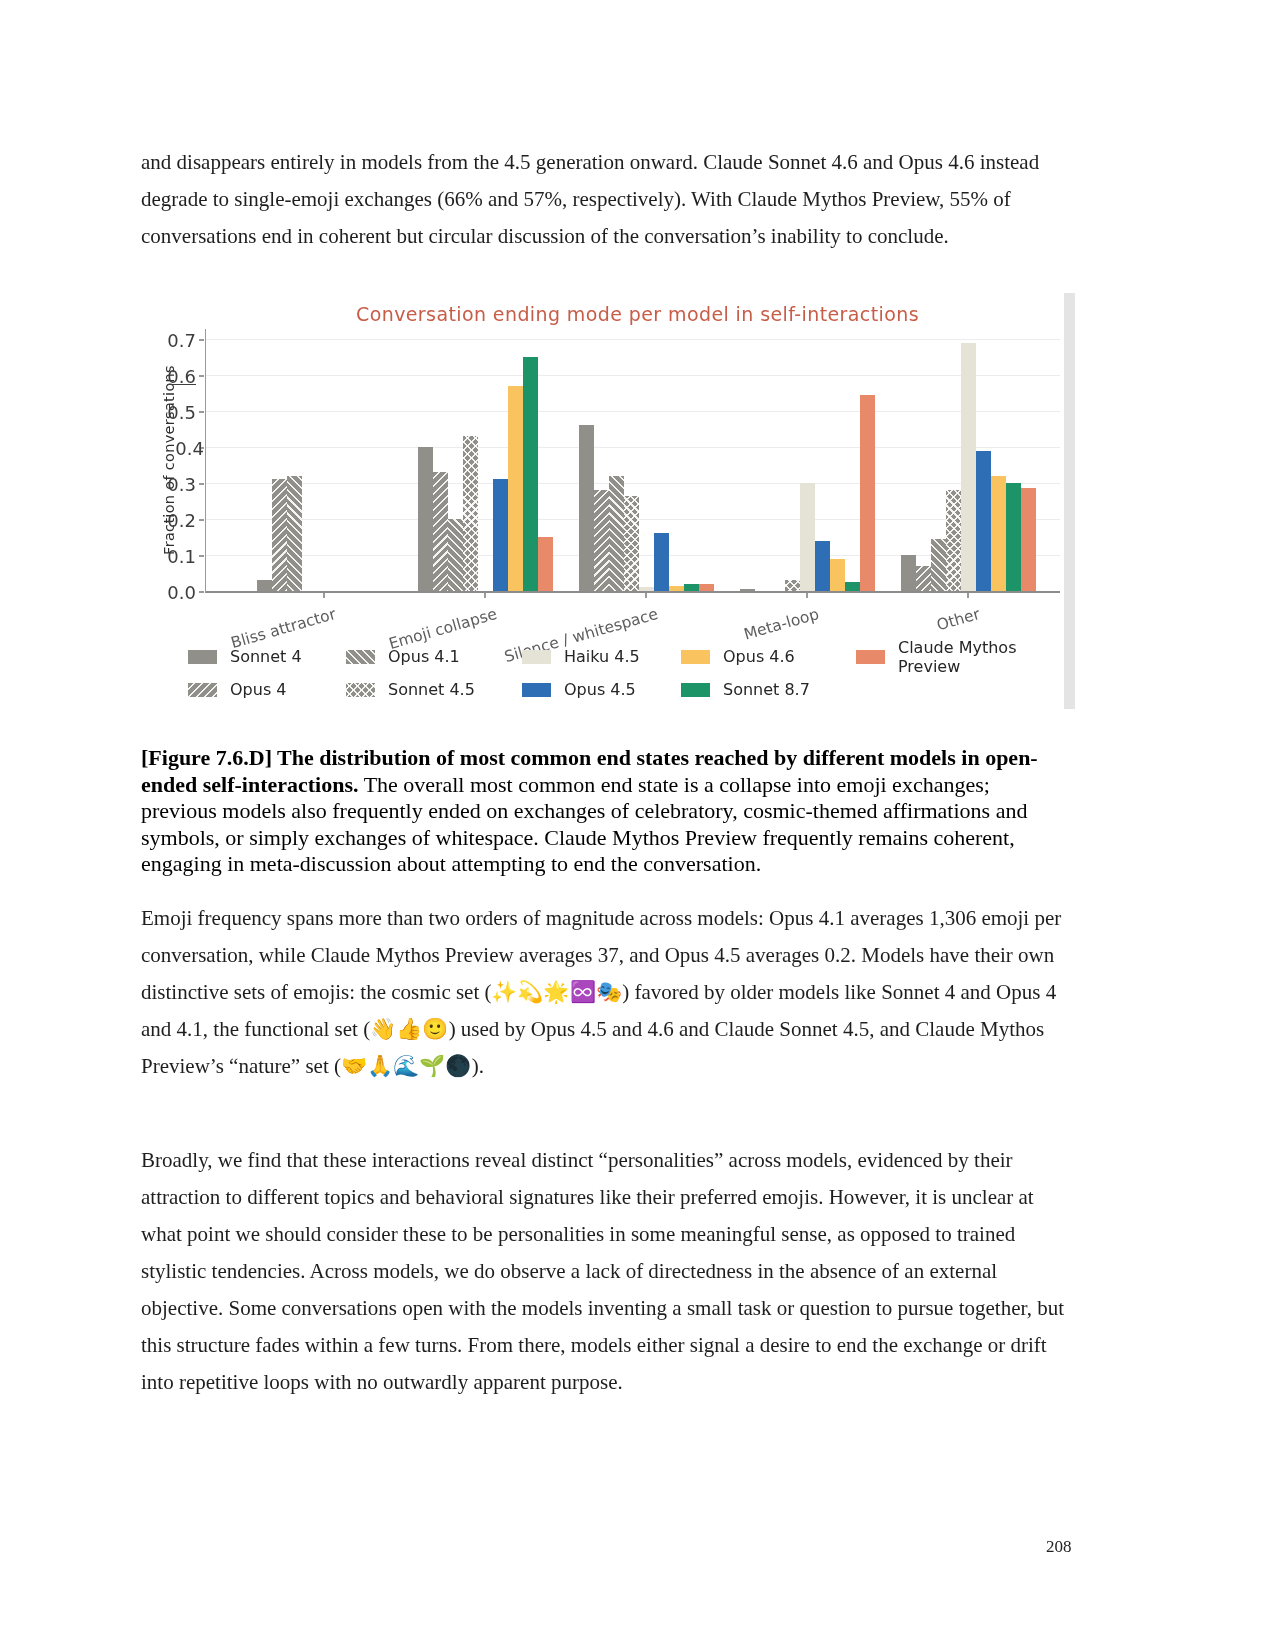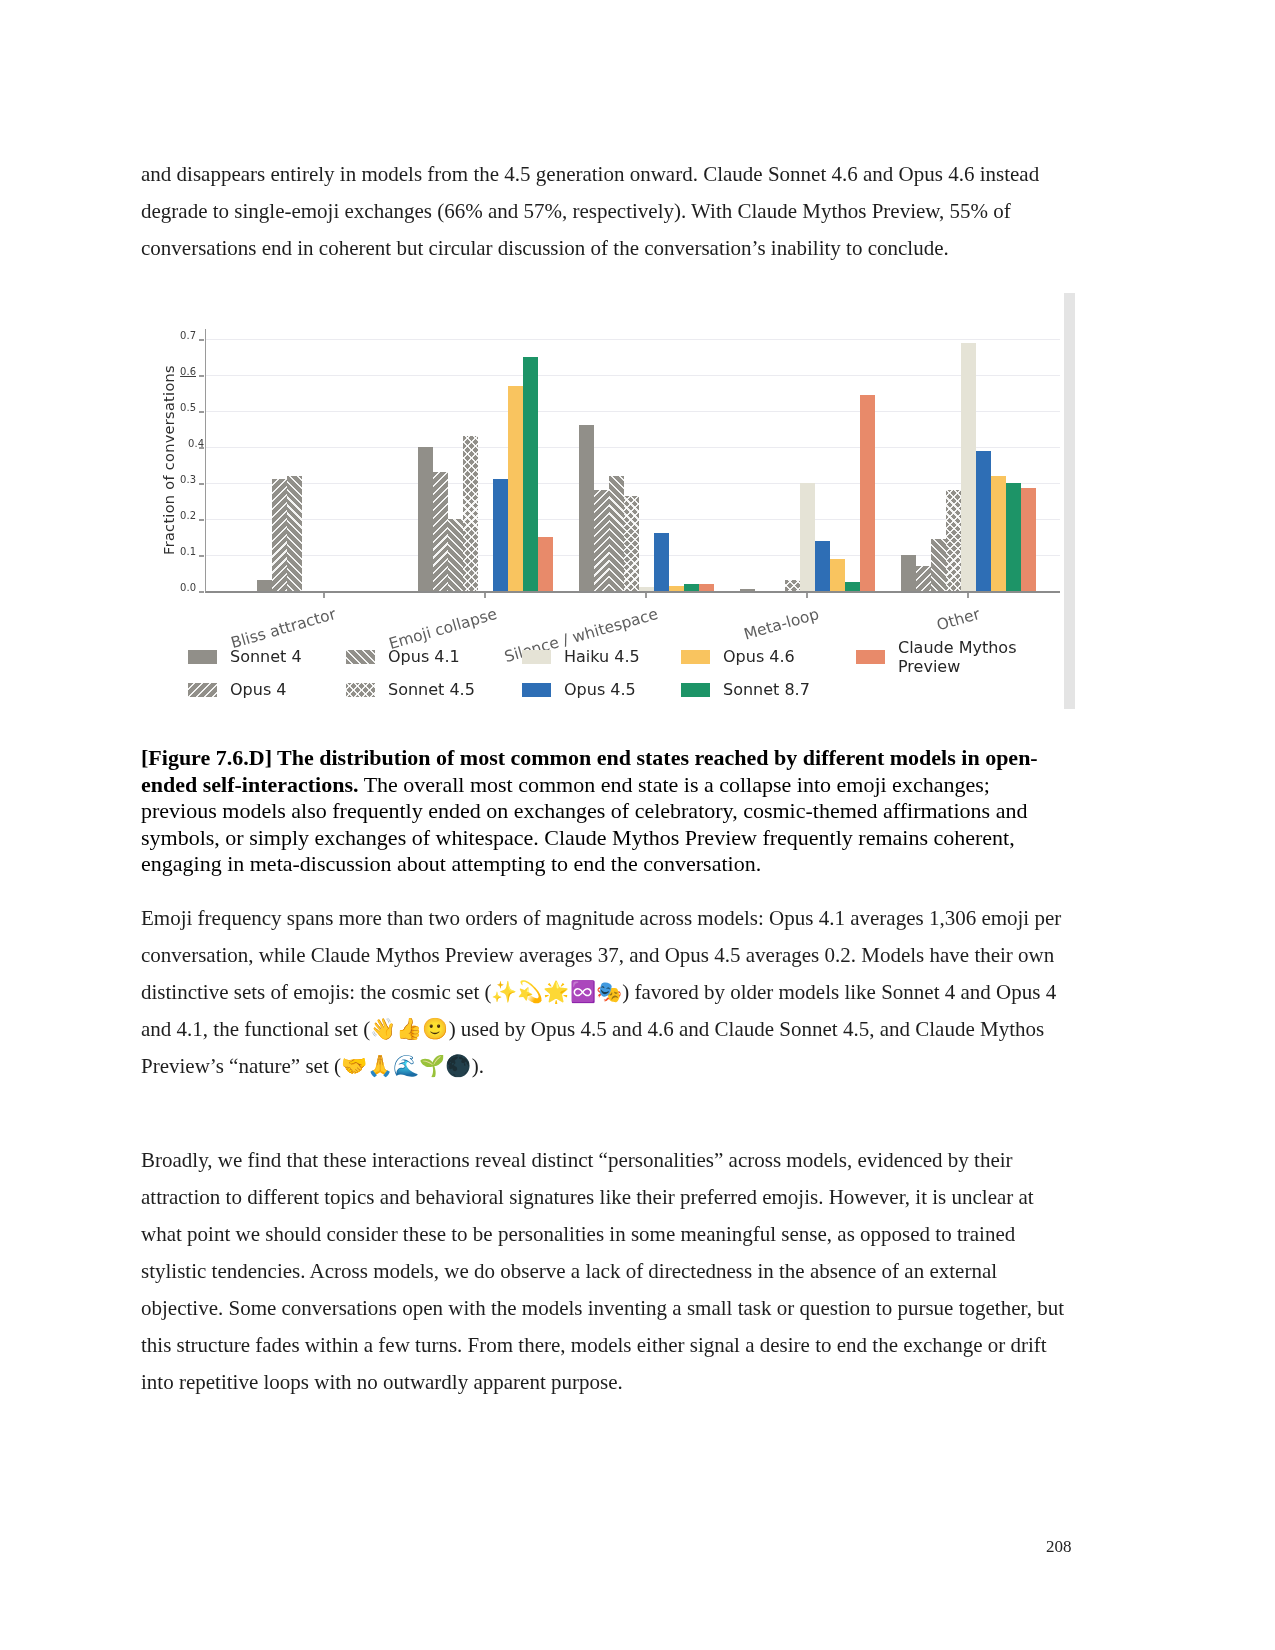--- a/index.html
+++ b/index.html
@@ -10,38 +10,39 @@
   .caption strong{font-weight:bold;}
   .pagenum{position:absolute;left:1046px;top:1537px;font-size:17px;color:#222;}
 
   
   .figure{position:absolute;left:150px;top:293px;width:925px;height:418px;background:#fff;font-family:"DejaVu Sans",sans-serif;}
   .edge-strip{position:absolute;right:0;top:0;width:11px;height:416px;background:#e4e4e4;}
   .chart-title{position:absolute;left:55px;top:10px;width:865px;text-align:center;font-size:19px;letter-spacing:.4px;color:#c85d47;font-weight:normal;}
   .plot{position:absolute;left:55px;top:36px;width:854px;height:262px;border-left:1.5px solid #9a9a9a;border-bottom:2px solid #8b8b8b;}
   .gridline{position:absolute;left:0;width:100%;height:1px;background:#ebebf0;}
   .ytick-mark{position:absolute;width:5px;height:1.5px;background:#9a9a9a;}
-  .ytick-label{position:absolute;width:44px;text-align:right;font-size:10px;color:#3d3d3d;}
+  .ytick-label{position:absolute;width:44px;text-align:right;font-size:18px;color:#3d3d3d;}
   .ylabel{position:absolute;left:-36px;top:167px;transform:translate(-50%,-50%) rotate(-90deg);font-size:14.5px;color:#2e2e2e;white-space:nowrap;letter-spacing:.3px;}
   .cat-group{position:absolute;bottom:0;width:140px;display:flex;align-items:flex-end;justify-content:center;}
   .bar{width:15px;flex:0 0 15px;}
   .xtick-mark{position:absolute;width:1.5px;height:5px;background:#9a9a9a;}
   .xlabel{position:absolute;white-space:nowrap;font-size:15.5px;color:#5d5d5d;transform:translateX(-100%) rotate(-16deg);transform-origin:100% 0;}
   .legend{position:absolute;left:38px;top:351px;display:grid;grid-auto-flow:column;grid-template-rows:repeat(2,25px);grid-template-columns:158px 176px 159px 175px auto;row-gap:8px;}
   .legend-item{display:flex;align-items:center;font-size:16px;color:#262626;}
   .legend-swatch{width:29px;height:14px;margin-right:13px;flex:0 0 29px;}
 </style>
 </head>
 <body>
 
 <div class="page">
 
-  <p class="bodytext" style="top:156px;">and disappears entirely in models from the 4.5 generation onward. Claude Sonnet 4.6 and Opus 4.6 instead degrade to single-emoji exchanges (66% and 57%, respectively). With Claude Mythos Preview, 55% of conversations end in coherent but circular discussion of the conversation’s inability to conclude.</p>
+  <p class="bodytext" style="top:144px;">and disappears entirely in models from the 4.5 generation onward. Claude Sonnet 4.6 and Opus 4.6 instead degrade to single-emoji exchanges (66% and 57%, respectively). With Claude Mythos Preview, 55% of conversations end in coherent but circular discussion of the conversation’s inability to conclude.</p>
 
   <div class="figure">
+    <div class="chart-title">Conversation ending mode per model in self-interactions</div>
     <div class="ylabel" style="left:19px;">Fraction of conversations</div>
     <div class="plot" id="plot">
         <div class="gridline" style="top: 225.5px;"></div>
         <div class="gridline" style="top: 189.5px;"></div>
         <div class="gridline" style="top: 153.5px;"></div>
         <div class="gridline" style="top: 117.5px;"></div>
         <div class="gridline" style="top: 81.5px;"></div>
         <div class="gridline" style="top: 45.5px;"></div>
         <div class="gridline" style="top: 9.5px;"></div>
         <div class="cat-group" style="left: 48px;">

